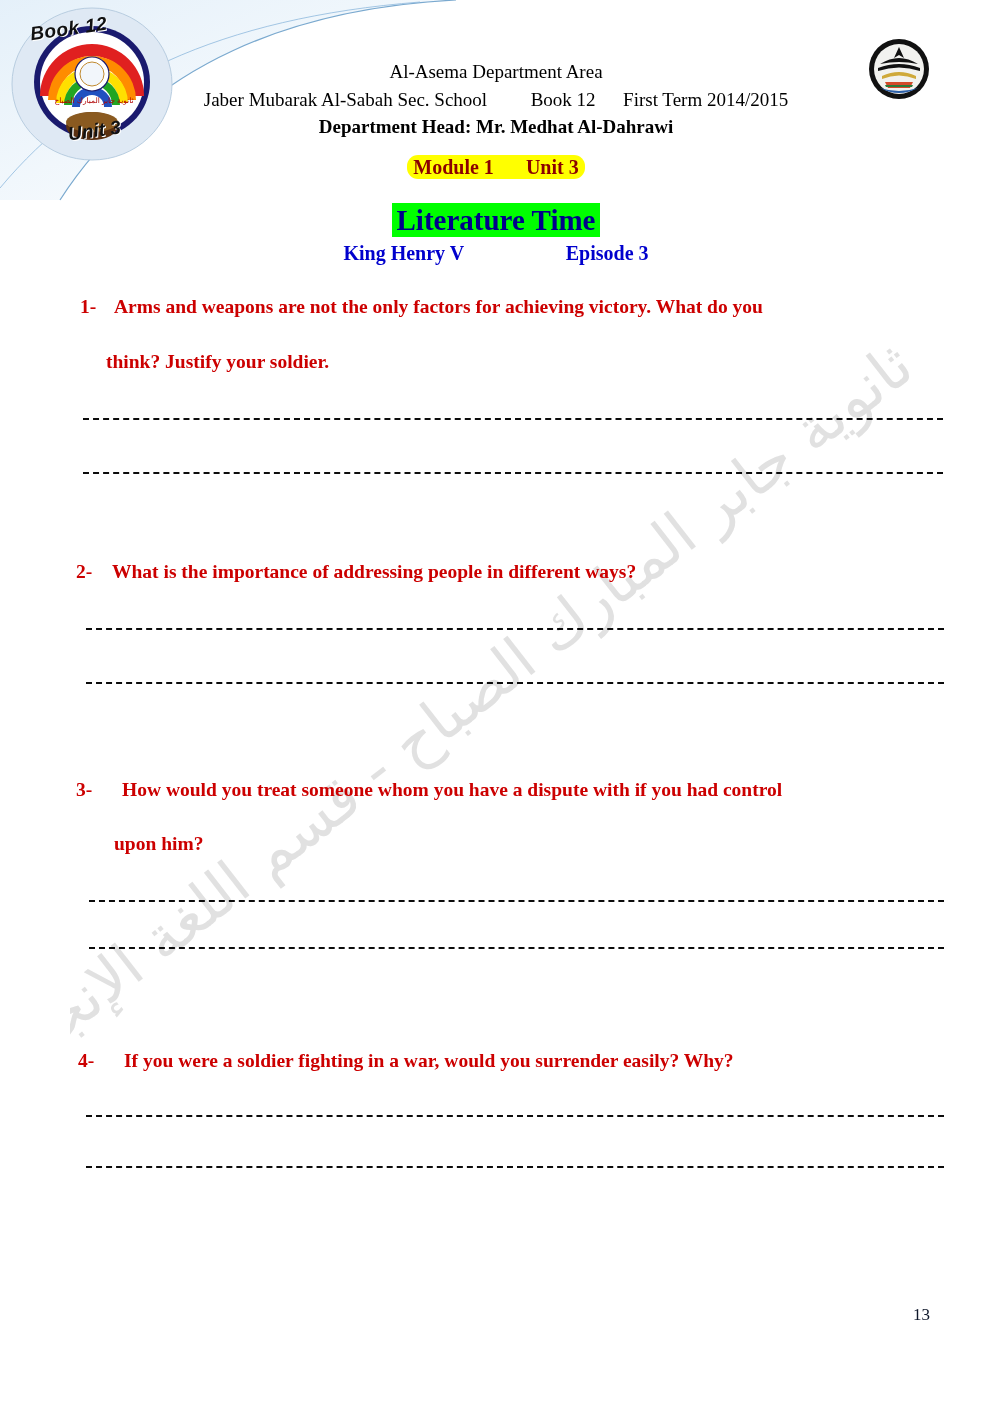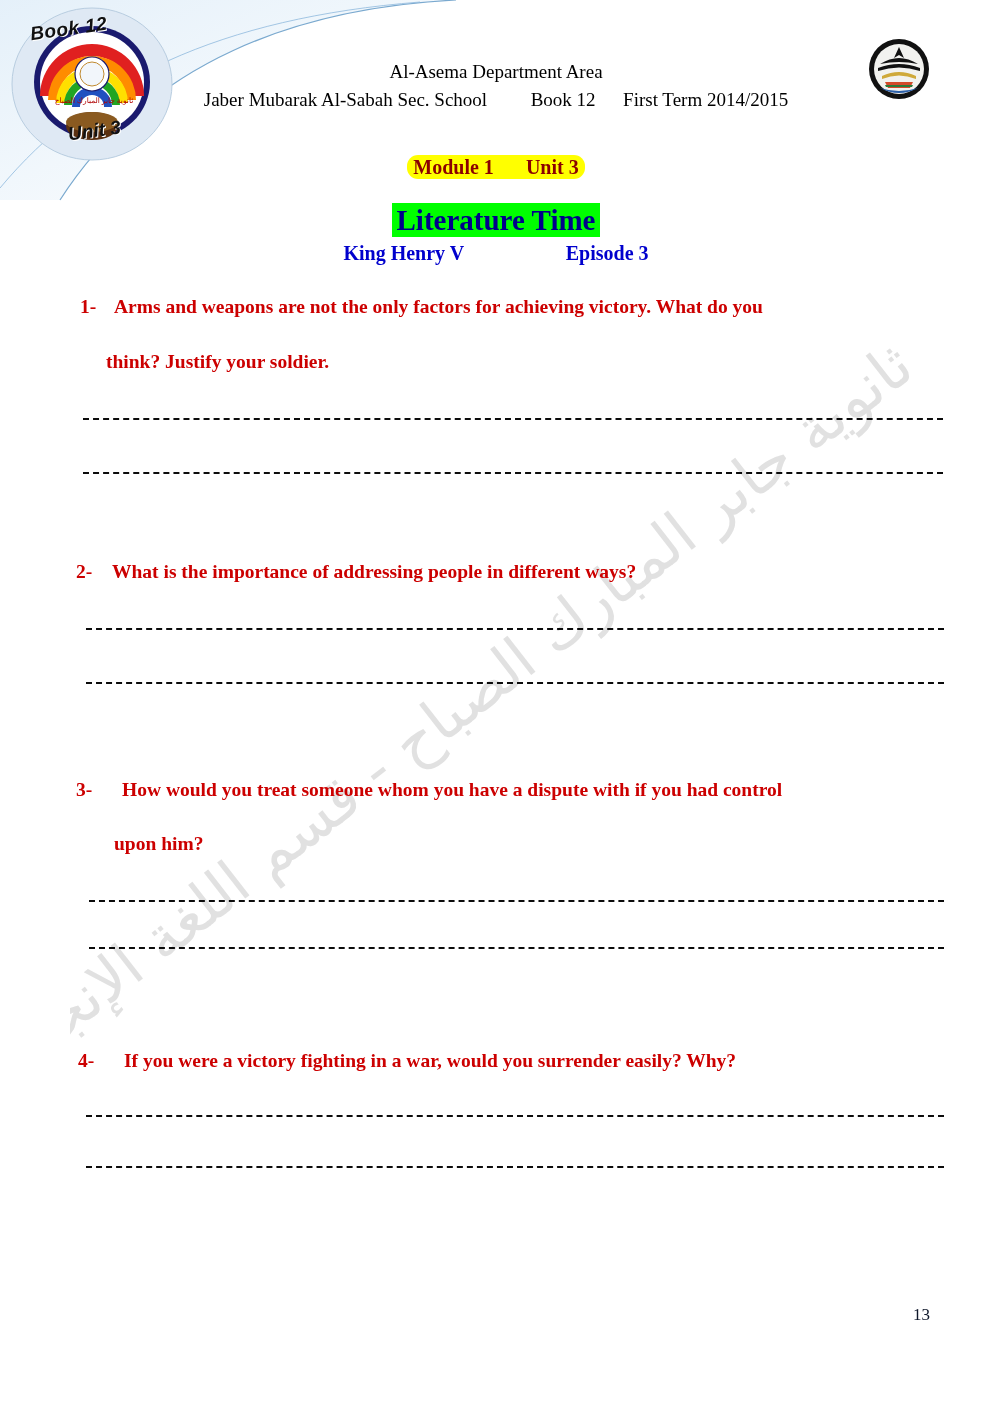--- a/index.html
+++ b/index.html
@@ -57,21 +57,21 @@
     color: #111;
     transform: rotate(-8deg);
     text-shadow: 1px 1px 0 #fff;
   }
   .badge-arabic {
     position: absolute;
     left: 38px;
     top: 92px;
     width: 96px;
     text-align: center;
-    font-family: Liberation Serif, serif;
+    font-family: Liberation Sans, sans-serif;
     font-size: 7.5px;
     color: #b00000;
     direction: rtl;
   }
 
   
   .emblem {
     position: absolute;
     right: 62px;
     top: 38px;
@@ -252,20 +252,21 @@
 
 <div class="doc-header">
   <span class="line1">Al-Asema Department Area</span>
   <span class="line2">
     <span>Jaber Mubarak Al-Sabah Sec. School</span>
     <span class="hdr-gap-1"></span>
     <span>Book 12</span>
     <span class="hdr-gap-2"></span>
     <span>First Term 2014/2015</span>
   </span>
+  <span class="line3">Department Head: Mr. Medhat Al-Dahrawi</span>
 </div>
 
 <div class="module-line">
   <span class="hl">
     <span>Module 1</span>
     <span class="sep"></span>
     <span>Unit 3</span>
   </span>
 </div>
 
@@ -301,18 +302,18 @@
 <div class="q-block">
   <div class="q-num" style="left:76px; top:779px;">3-</div>
   <div class="q-body" style="left:114px; top:779px; width:810px;">How would you treat someone whom you have a dispute with if you had control</div>
   <div class="q-cont" style="left:114px; top:833px; width:800px;">upon him?</div>
   <div class="dotline" style="left:89px; top:900px; width:855px;"></div>
   <div class="dotline" style="left:89px; top:947px; width:855px;"></div>
 </div>
 
 <div class="q-block">
   <div class="q-num" style="left:78px; top:1050px;">4-</div>
-  <div class="q-body" style="left:116px; top:1050px; width:810px;">If you were a victory fighting in a war, would you surrender easily? Why?</div>
+  <div class="q-body" style="left:116px; top:1050px; width:810px;">If you were a soldier fighting in a war, would you surrender easily? Why?</div>
   <div class="dotline" style="left:86px; top:1115px; width:858px;"></div>
   <div class="dotline" style="left:86px; top:1166px; width:858px;"></div>
 </div>
 
 <div class="page-number">13</div>
 
 </body></html>

